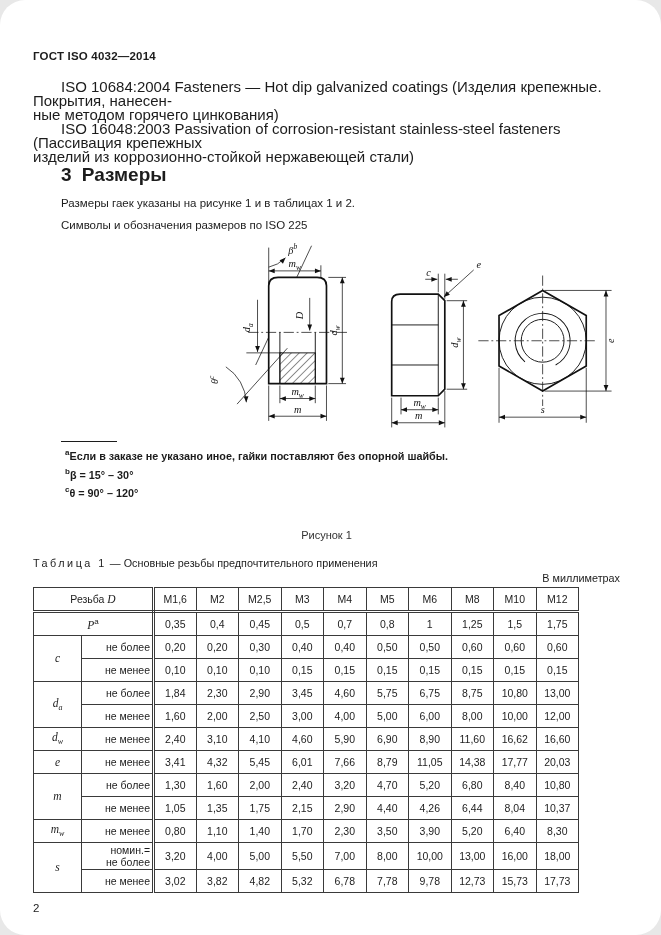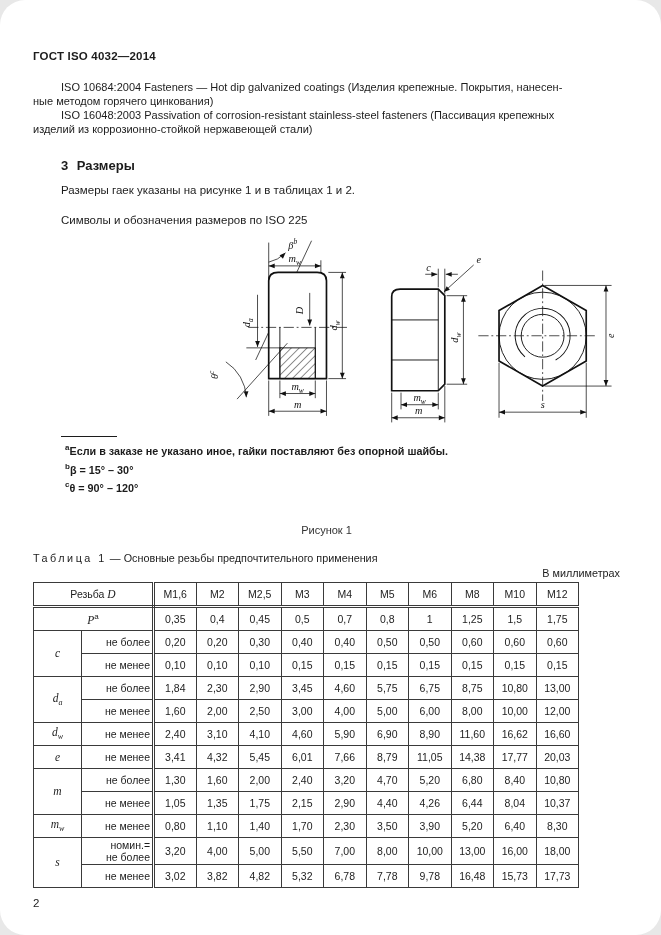--- a/index.html
+++ b/index.html
@@ -9,24 +9,24 @@
     margin:0 auto;
     background:#ffffff;
     color:#1c1c1c;
     font-family:"Liberation Sans",sans-serif;
     box-sizing:border-box;
     padding:50px 41px 0 33px;
     overflow:hidden;
     border-radius:25px;
   }
   .doc-header{font-size:11.5px;font-weight:bold;letter-spacing:.2px;}
-  .refs{margin-top:18px;font-size:11px;line-height:14px;}
+  .refs{margin-top:18px;font-size:15px;line-height:14px;}
   .line1{text-indent:28px;}
-  .section-title{margin-top:22px;font-size:13px;font-weight:bold;text-indent:28px;word-spacing:5px;}
-  .body-par{margin-top:16px;font-size:11.5px;line-height:14px;text-indent:28px;}
+  .section-title{font-size:19px;font-weight:bold;text-indent:28px;word-spacing:5px;}
+  .body-par{margin-top:8px;font-size:11.5px;line-height:14px;text-indent:28px;}
   .body-par.first{margin-top:10px;}
   .figure-wrap{margin-top:10px;text-align:right;}
   .footnotes{margin-top:0;font-size:10.8px;line-height:15px;}
   .foot-rule{width:56px;border-top:1px solid #1c1c1c;margin:4px 0 3px 28px;}
   .footnote{margin-left:32px;font-weight:bold;}
   .footnote sup{font-size:8px;}
   .fig-caption{margin-top:28px;text-align:center;font-size:11px;color:#333;}
   .tbl-caption{margin-top:16px;font-size:10.8px;}
   .tbl-caption .spaced{letter-spacing:2.5px;}
   .units{margin-top:3px;text-align:right;font-size:10.8px;}
@@ -358,21 +358,21 @@
         </tr>
         <tr>
           <td class="cond dbl-r">не менее</td>
           <td class="c val">3,02</td>
           <td class="c val">3,82</td>
           <td class="c val">4,82</td>
           <td class="c val">5,32</td>
           <td class="c val">6,78</td>
           <td class="c val">7,78</td>
           <td class="c val">9,78</td>
-          <td class="c val">16,48</td>
+          <td class="c val">12,73</td>
           <td class="c val">15,73</td>
           <td class="c val">17,73</td>
         </tr>
       </tbody>
     </table>
 
   <div class="page-num">2</div>
 </div>
 
 </body></html>

